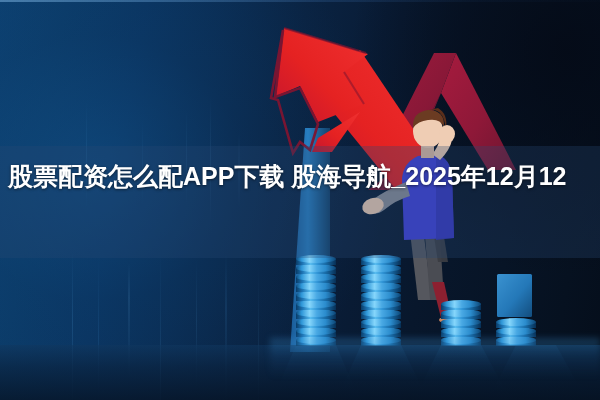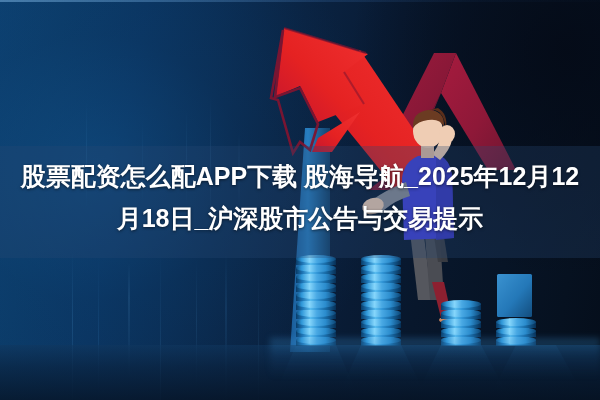--- a/index.html
+++ b/index.html
@@ -126,21 +126,21 @@
   .text-band {
     position: absolute;
     left: 0; right: 0;
     top: 146px; height: 112px;
     background: rgba(40,72,116,0.30);
   }
   .headline {
     position: absolute;
     left: 0; right: 0;
     top: 155px;
-    text-align: center;
+    text-align: left;
     color: #ffffff;
     font-size: 25px;
     font-weight: bold;
     line-height: 42px;
     letter-spacing: 0px;
     text-shadow: 0 1px 3px rgba(0,0,0,0.55);
     padding: 0 8px;
     box-sizing: border-box;
   }
   .headline .line { display: block; white-space: nowrap; }
@@ -337,16 +337,15 @@
       </g>
     </g>
   </svg>
 
   <div class="floor"></div>
   <div class="floor-glow"></div>
 
   <div class="text-band"></div>
   <div class="headline">
     <span class="line">股票配资怎么配APP下载 股海导航_2025年12月12</span>
-    <span class="line">月18日_沪深股市公告与交易提示</span>
   </div>
 
 </div>
 
 </body></html>

